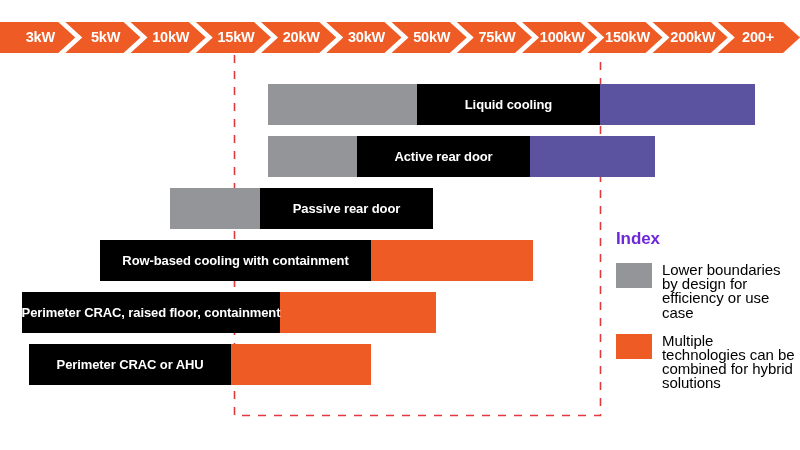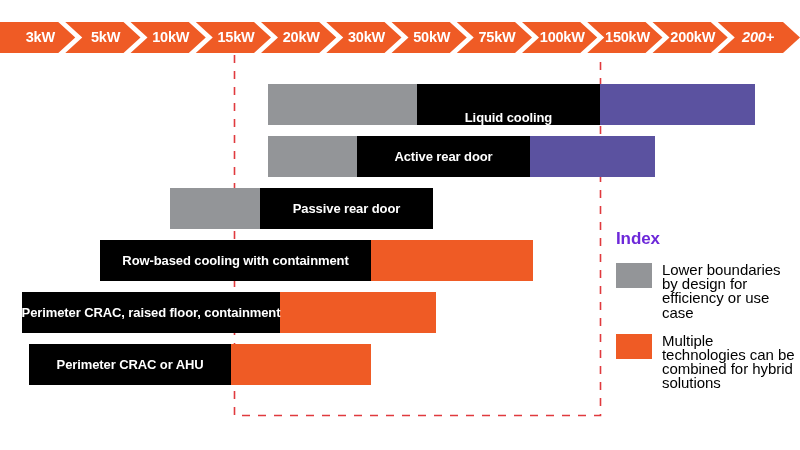--- a/index.html
+++ b/index.html
@@ -131,31 +131,31 @@
     <div class="scale-label" style="left: 72.9px; width: 65.25px;">5kW</div>
     <div class="scale-label" style="left: 138.15px; width: 65.25px;">10kW</div>
     <div class="scale-label" style="left: 203.4px; width: 65.25px;">15kW</div>
     <div class="scale-label" style="left: 268.65px; width: 65.25px;">20kW</div>
     <div class="scale-label" style="left: 333.9px; width: 65.25px;">30kW</div>
     <div class="scale-label" style="left: 399.15px; width: 65.25px;">50kW</div>
     <div class="scale-label" style="left: 464.4px; width: 65.25px;">75kW</div>
     <div class="scale-label" style="left: 529.65px; width: 65.25px;">100kW</div>
     <div class="scale-label" style="left: 594.9px; width: 65.25px;">150kW</div>
     <div class="scale-label" style="left: 660.15px; width: 65.25px;">200kW</div>
-    <div class="scale-label" style="left: 725.4px; width: 65.25px; font-style: italic;">200+</div>
+    <div class="scale-label" style="left: 725.4px; width: 65.25px;">200+</div>
   </div>
 
 <svg id="guides">
   <path id="guide-path" fill="none" stroke="#E03A3E" stroke-width="1.6" stroke-dasharray="8 8" stroke-linecap="butt" d="M234.5,55 L234.5,415.5 L600.5,415.5 L600.5,55"></path>
 </svg>
 
 <div id="bars">
     <div class="bar-row" style="left: 268px; top: 84px; width: 487px;">
       <div class="seg seg-lower" style="width: 149px;"></div>
-      <div class="seg seg-main" style="width: 183px; align-items: flex-end;">
+      <div class="seg seg-main" style="width: 183px;">
         <span class="bar-label">Liquid cooling</span>
       </div>
       <div class="seg seg-upper" style="width: 155px;"></div>
     </div>
     <div class="bar-row" style="left: 268px; top: 136px; width: 387px;">
       <div class="seg seg-lower" style="width: 89px;"></div>
       <div class="seg seg-main" style="width: 173px;">
         <span class="bar-label">Active rear door</span>
       </div>
       <div class="seg seg-upper" style="width: 125px;"></div>

